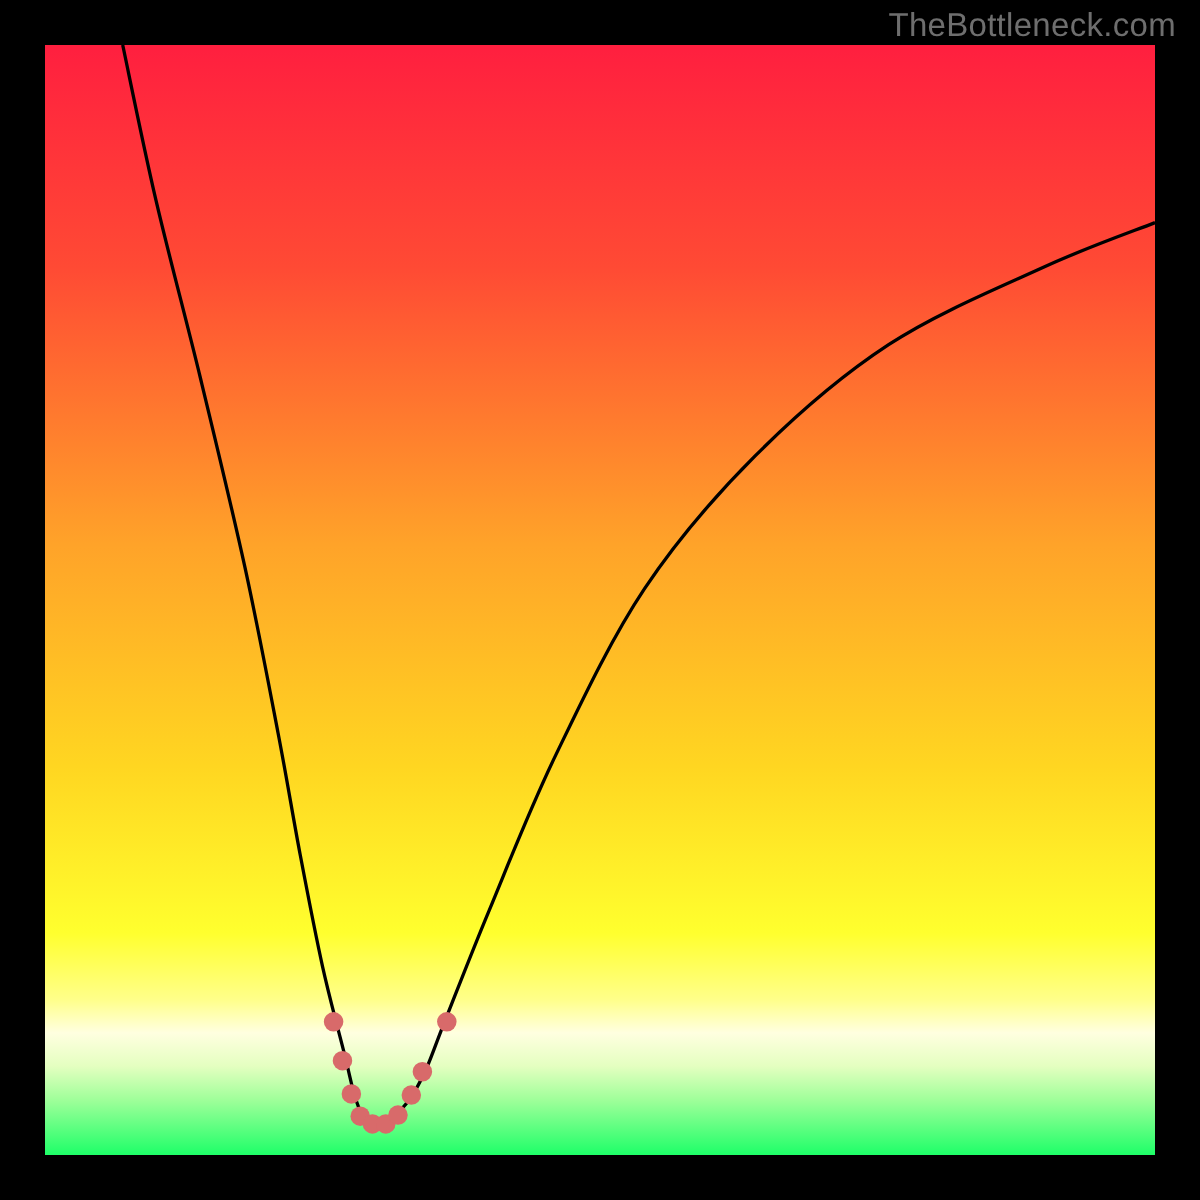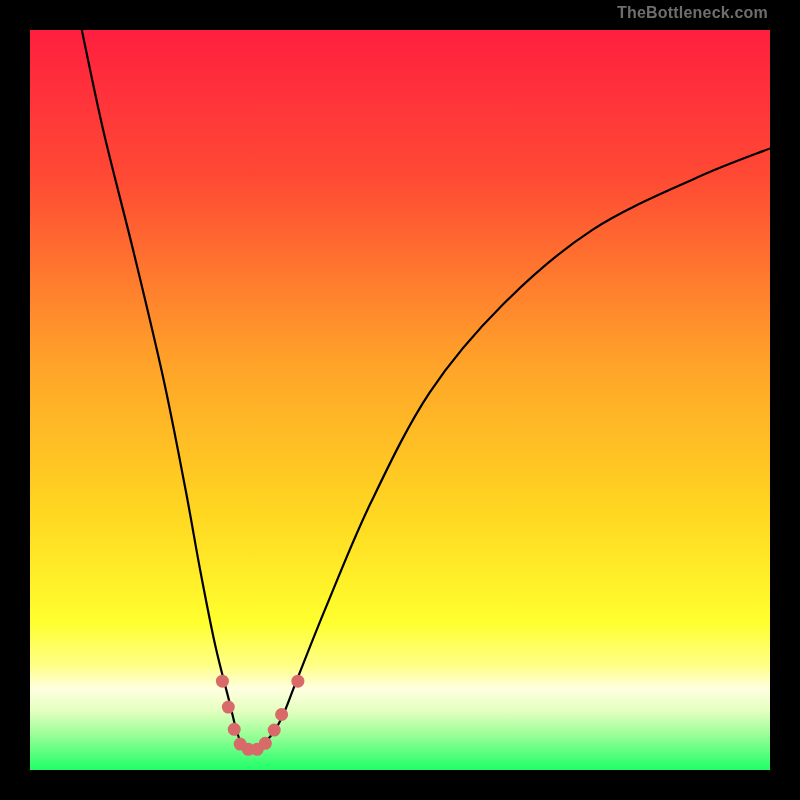--- a/index.html
+++ b/index.html
@@ -25,24 +25,24 @@
     height: 740px;
     overflow: hidden;
   }
   .gradient {
     position: absolute;
     left: 0; top: 0; right: 0; bottom: 0;
   }
   .watermark {
     position: absolute;
     top: 4px;
-    right: 32px;
+    right: 16px;
     color: #6e6e6e;
-    font-size: 16px;
-    font-weight: 700;
+    font-size: 22px;
+    font-weight: 400;
     letter-spacing: 0.2px;
   }
   svg.curve {
     position: absolute;
     left: 0; top: 0;
     width: 740px; height: 740px;
   }
   .curve path {
     fill: none;
     stroke: #000;

